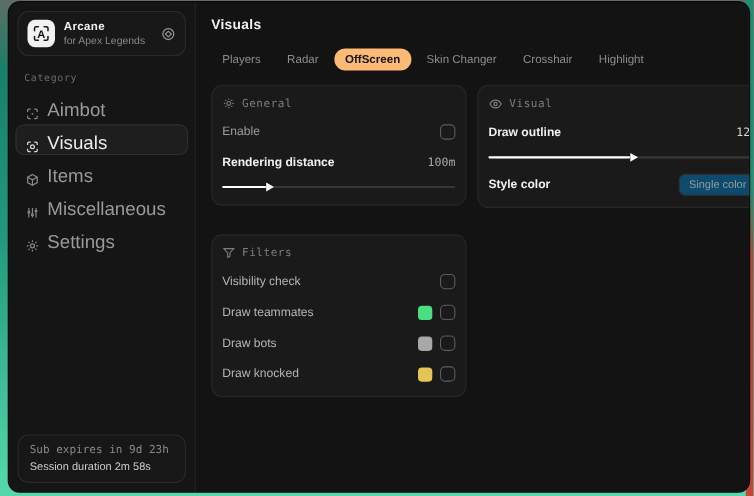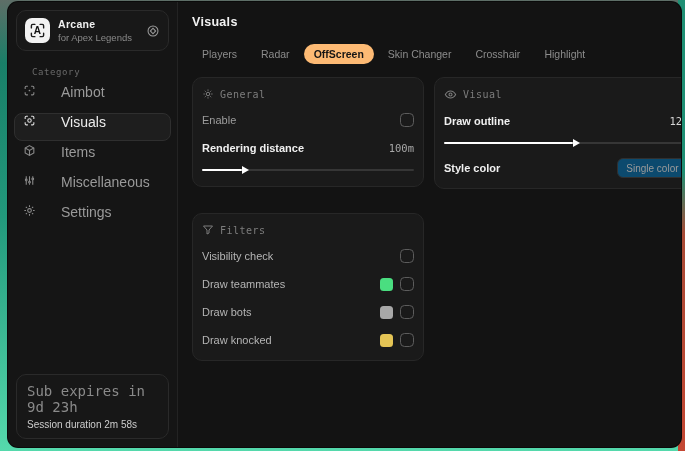--- a/index.html
+++ b/index.html
@@ -30,38 +30,38 @@
   .logo {
     width:25px; height:25px; border-radius:7px; background:#f2f2f2;
     display:flex; align-items:center; justify-content:center; flex-shrink:0;
   }
   .side-header-text { flex:1; min-width:0; }
   .app-title { color:#f0f0f0; font-size:10.5px; font-weight:bold; letter-spacing:.3px; }
   .app-sub { color:#8a8a8a; font-size:9.5px; margin-top:2px; }
   .header-ico { color:#9a9a9a; display:flex; }
   .category {
     color:#6a6a6a; font-size:9px; letter-spacing:.6px;
-    padding:8px 24px 6px; font-family:"DejaVu Sans Mono", monospace;
+    padding:8px 14px 6px; font-family:"DejaVu Sans Mono", monospace;
   }
   .nav { display:flex; flex-direction:column; gap:2px; padding:0 6px; }
   .nav-item {
-    display:flex; align-items:flex-start; gap:25px; height:28px; padding:0 8px;
-    color:#9a9a9a; font-size:14px; border:1px solid transparent; border-radius:8px;
+    display:flex; align-items:flex-end; gap:7px; height:28px; padding:0 8px;
+    color:#9a9a9a; font-size:17px; border:1px solid transparent; border-radius:8px;
     cursor:default;
   }
   .nav-item .ni-icon { display:flex; color:#8a8a8a; }
   .nav-item.active { background:#1e1e1e; border-color:#2f2f2f; color:#ececec; }
   .nav-item.active .ni-icon { color:#e0e0e0; }
   .side-spacer { flex:1; }
   .side-footer {
     margin:8px; border:1px solid #2a2a2a; border-radius:10px;
     padding:8px 10px; background:#171717;
   }
   .sub-expires {
-    color:#8a8a8a; font-size:14px; font-family:"DejaVu Sans Mono", monospace;
+    color:#8a8a8a; font-size:10px; font-family:"DejaVu Sans Mono", monospace;
   }
   .session-dur { color:#cdcdcd; font-size:10px; margin-top:4px; }
   
   .main { flex:1; padding:13px 14px; display:flex; flex-direction:column; }
   .page-title { color:#f2f2f2; font-size:12.5px; font-weight:bold; letter-spacing:.3px; }
   .tabs { display:flex; gap:4px; margin-top:15px; align-items:center; }
   .tab {
     color:#8c8c8c; font-size:10.5px; padding:4px 10px; border-radius:999px; cursor:default;
     white-space:nowrap;
   }

